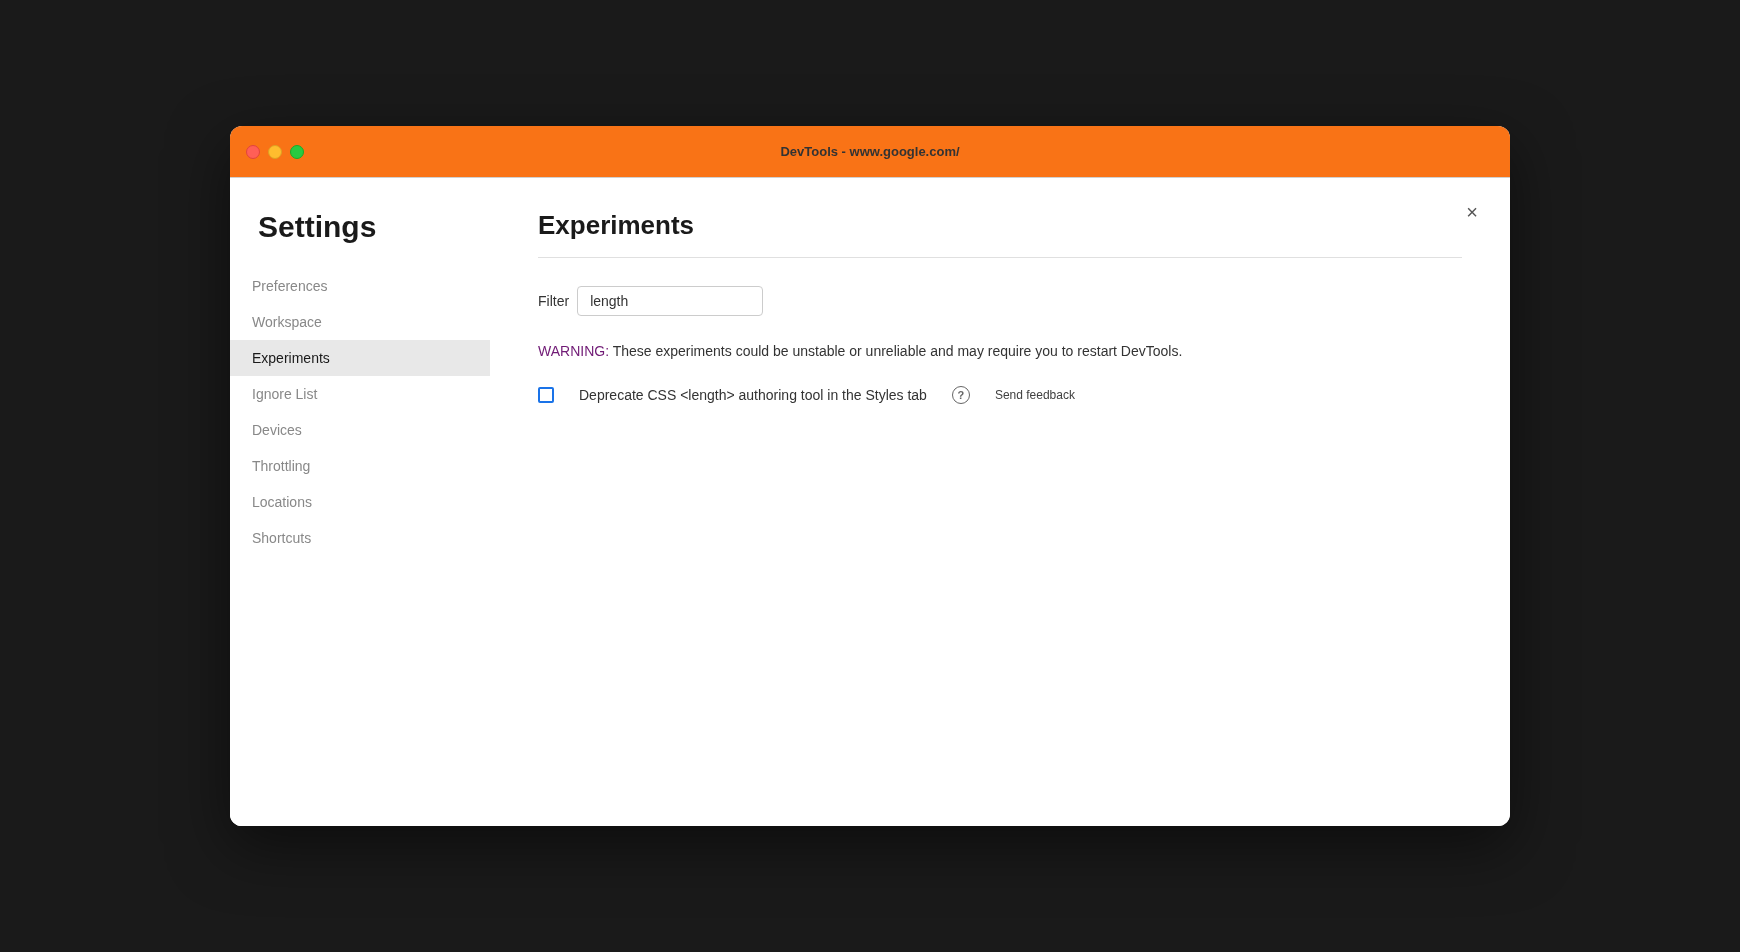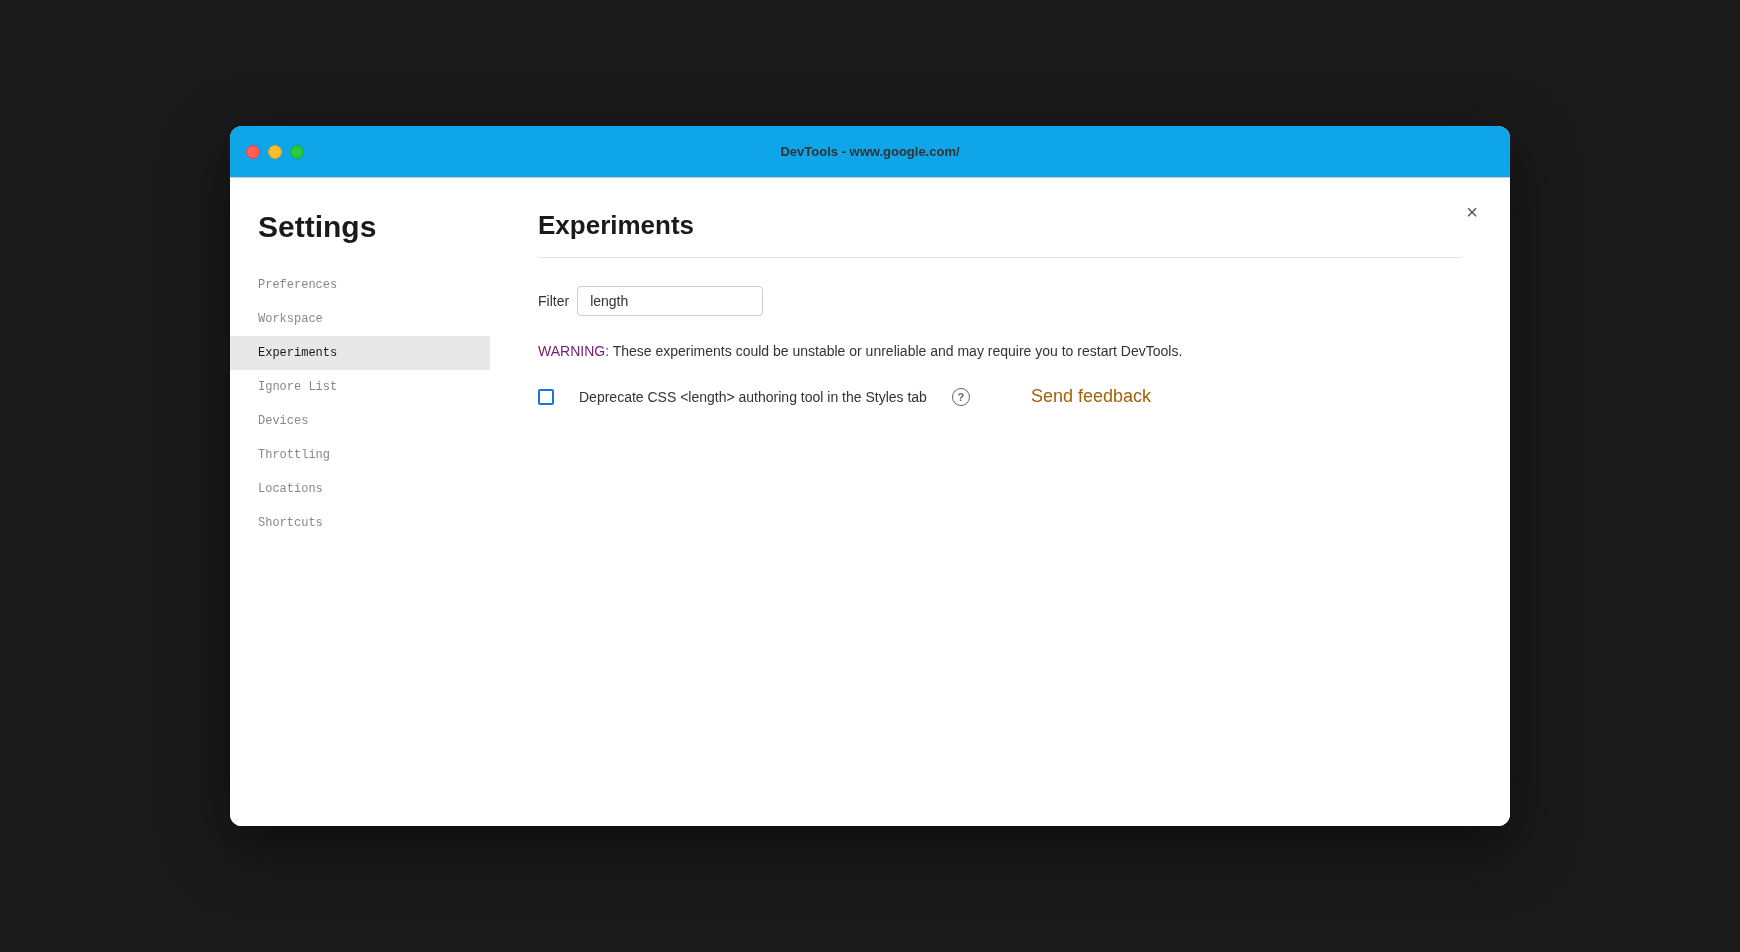--- a/index.html
+++ b/index.html
@@ -18,21 +18,21 @@
       min-height: 700px;
       background: #f5f5f5;
       border-radius: 12px;
       overflow: hidden;
       box-shadow: 0 20px 60px rgba(0,0,0,0.5);
       display: flex;
       flex-direction: column;
     }
 
     .titlebar {
-      background: #0ea5e9;
+      background: #f97316;
       height: 52px;
       display: flex;
       align-items: center;
       justify-content: center;
       position: relative;
       flex-shrink: 0;
       border-bottom: 1px solid #d0d0d0;
     }
 
     .traffic-lights {
@@ -80,26 +80,25 @@
       color: #1a1a1a;
       padding: 0 28px 24px 28px;
     }
 
     .sidebar-nav {
       list-style: none;
     }
 
     .sidebar-item {
       display: block;
-      padding: 10px 28px;
-      font-size: 12px;
+      padding: 10px 22px;
+      font-size: 14px;
       color: #888;
       cursor: pointer;
       border-radius: 0;
-      font-family: Liberation Mono, monospace;
     }
 
     .sidebar-item.active {
       background: #e8e8e8;
       color: #1a1a1a;
       font-weight: 500;
     }
 
     
     .main {
@@ -207,25 +206,24 @@
       border: 1.5px solid #666;
       border-radius: 50%;
       font-size: 11px;
       color: #666;
       font-weight: 600;
       cursor: pointer;
       flex-shrink: 0;
     }
 
     .send-feedback-link {
-      color: #a16207;
-      font-size: 18px;
+      color: #404040;
+      font-size: 12px;
       text-decoration: none;
       cursor: pointer;
-      margin-left: 36px;
     }
   </style>
 </head>
 <body>
 
 <div class="window">
 
   <div class="titlebar">
     <div class="traffic-lights">
       <div class="traffic-light tl-close"></div>

